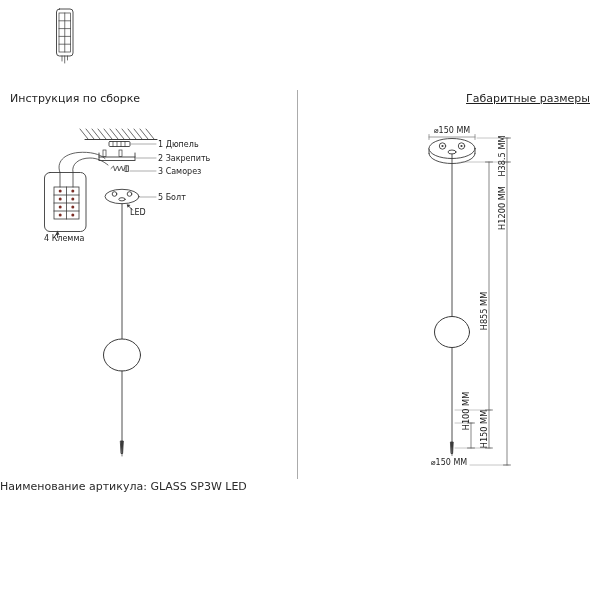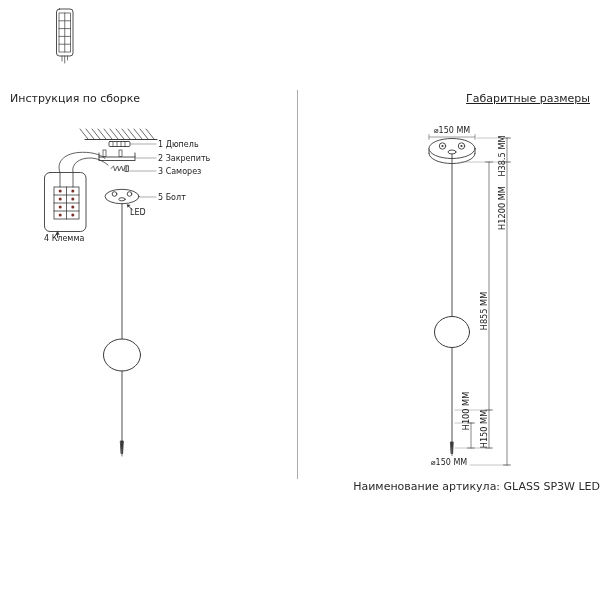--- a/index.html
+++ b/index.html
@@ -2,21 +2,21 @@
 <html><head>
 <meta charset="utf-8">
 <style>
   * { margin:0; padding:0; box-sizing:border-box; }
   html,body { background:#ffffff; font-family:"DejaVu Sans", sans-serif; }
   .canvas { position:relative; width:600px; height:548px; background:#ffffff; overflow:hidden; }
   .hdr { position:absolute; top:92px; font-size:11px; color:#1f1f1f; white-space:nowrap; }
   .hdr-left { left:10px; }
   .hdr-right { right:10px;text-decoration:underline; }
   .divider { position:absolute; left:297px; top:90px; width:1px; height:389px; background:#ababab; }
-  .footer { position:absolute; top:480px; left:0; width:100%; text-align:right; font-size:11px; color:#2a2a2a; }
+  .footer { position:absolute; top:480px; left:0; width:100%; text-align:left; font-size:11px; color:#2a2a2a; }
   svg.diagram { position:absolute; left:0; top:0; }
   .lbl { font-family:"DejaVu Sans", sans-serif; font-size:8px; fill:#222; stroke:none; }
   .dim-lbl { font-size:8.2px; }
 </style>
 </head>
 <body>
 
 <div class="canvas">
 
   <div class="hdr hdr-left">Инструкция по сборке</div>

